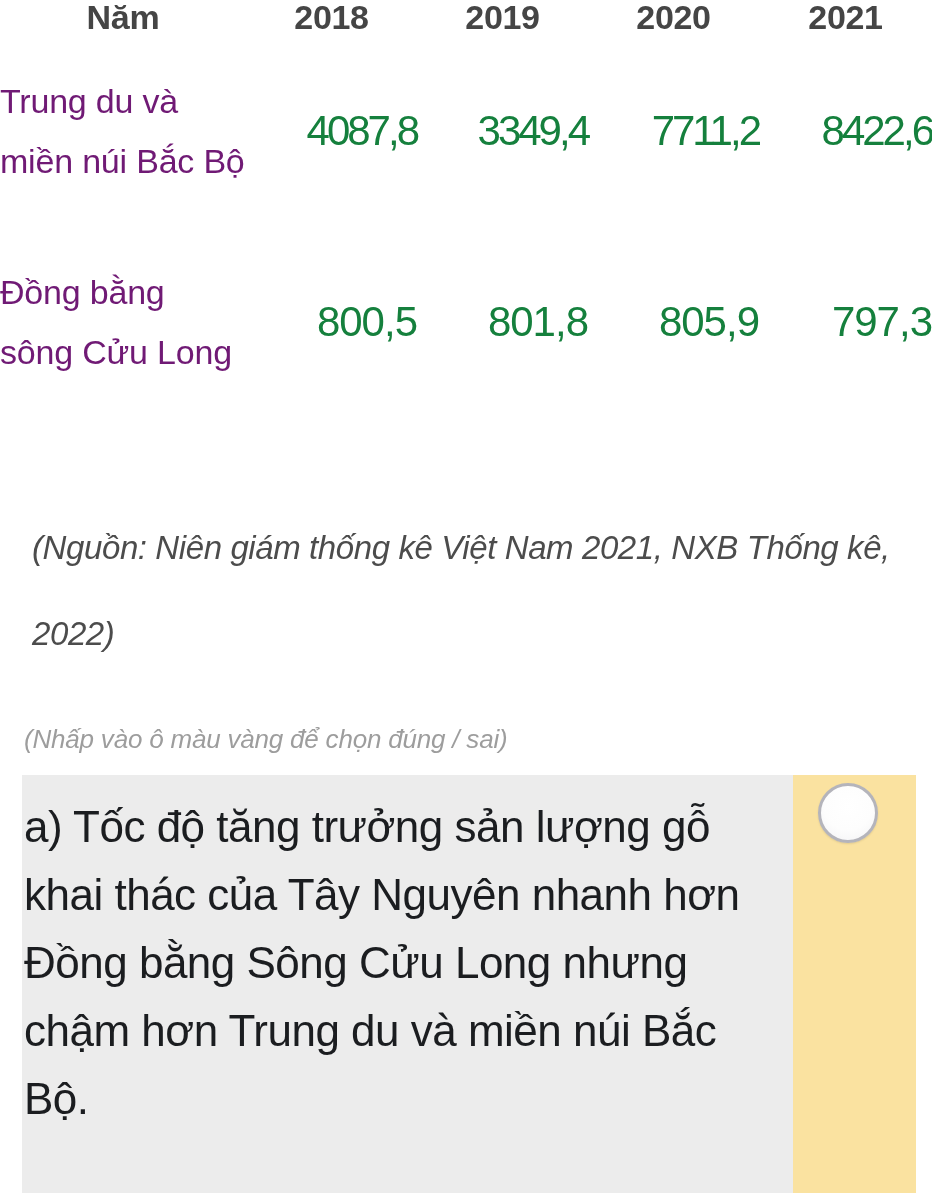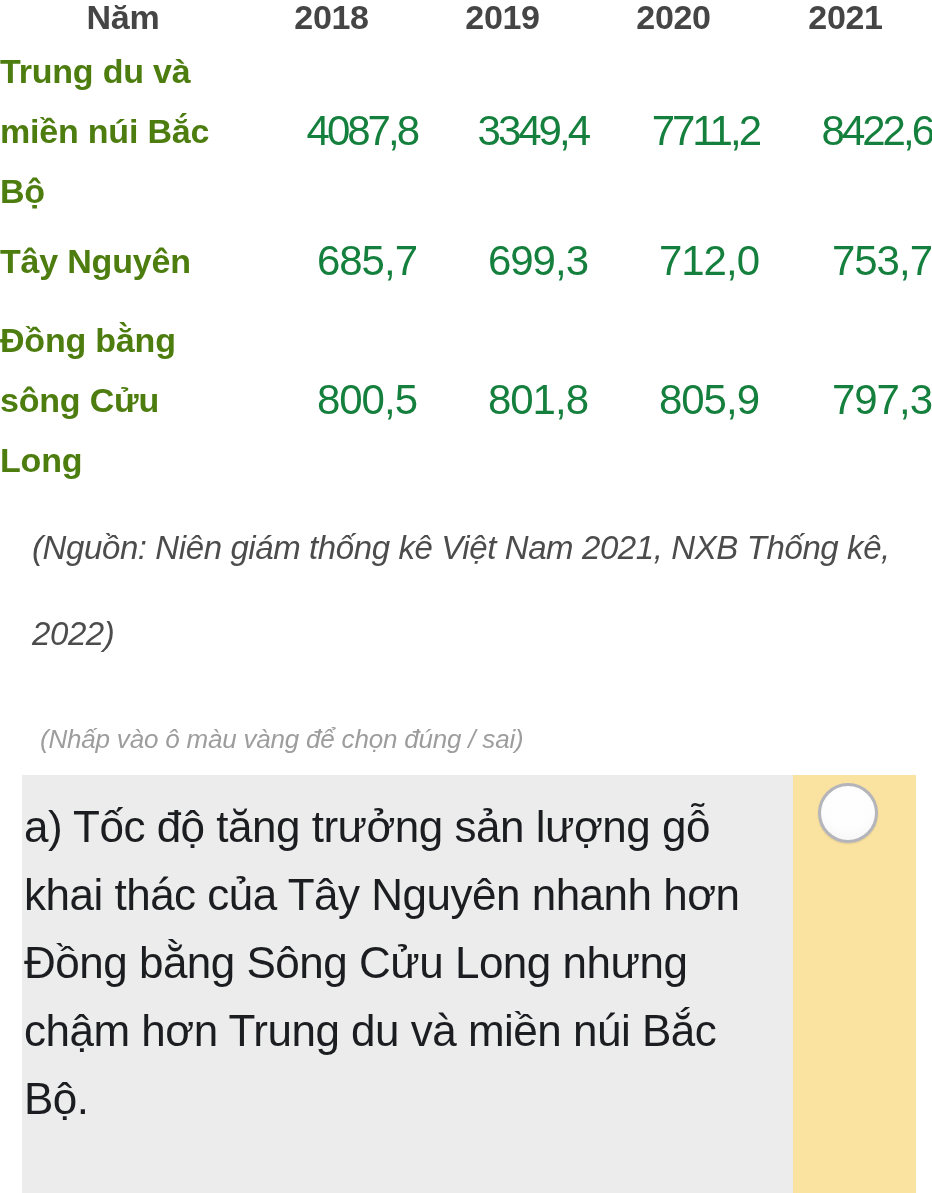--- a/index.html
+++ b/index.html
@@ -41,26 +41,25 @@
     font-weight: bold;
     color: #454545;
     text-align: center;
     height: 46px;
     line-height: 46px;
     letter-spacing: -0.3px;
   }
 
   .row-label {
     font-size: 34px;
-    color: #4d7c0f;
+    color: #701a75;
     text-align: left;
     padding-left: 24px;
     line-height: 60px;
     letter-spacing: -0.2px;
-    font-weight: bold;
   }
 
   .row-val {
     font-size: 42px;
     color: #15803d;
     text-align: right;
     line-height: 60px;
     letter-spacing: -1px;
     white-space: nowrap;
   }
@@ -80,21 +79,21 @@
     font-style: italic;
     color: #4c4c4c;
     line-height: 86px;
     letter-spacing: -0.4px;
     margin-left: 8px;
   }
 
   
   .hint {
     position: absolute;
-    left: 40px;
+    left: 24px;
     top: 722px;
     font-size: 26px;
     font-style: italic;
     color: #9d9d9d;
     letter-spacing: -0.2px;
     line-height: 34px;
   }
 
   
   .statement-row {
@@ -158,27 +157,20 @@
     </tr>
   </thead>
   <tbody>
     <tr class="r-tdmn row-1">
       <td class="row-label">Trung du và miền núi Bắc Bộ</td>
       <td class="row-val">4087,8</td>
       <td class="row-val">3349,4</td>
       <td class="row-val">7711,2</td>
       <td class="row-val">8422,6</td>
     </tr>
-    <tr class="r-tn row-2">
-      <td class="row-label">Tây Nguyên</td>
-      <td class="row-val">685,7</td>
-      <td class="row-val">699,3</td>
-      <td class="row-val">712,0</td>
-      <td class="row-val">753,7</td>
-    </tr>
     <tr class="r-dbscl row-3">
       <td class="row-label">Đồng bằng sông Cửu Long</td>
       <td class="row-val">800,5</td>
       <td class="row-val">801,8</td>
       <td class="row-val">805,9</td>
       <td class="row-val">797,3</td>
     </tr>
   </tbody>
 </table>
 

